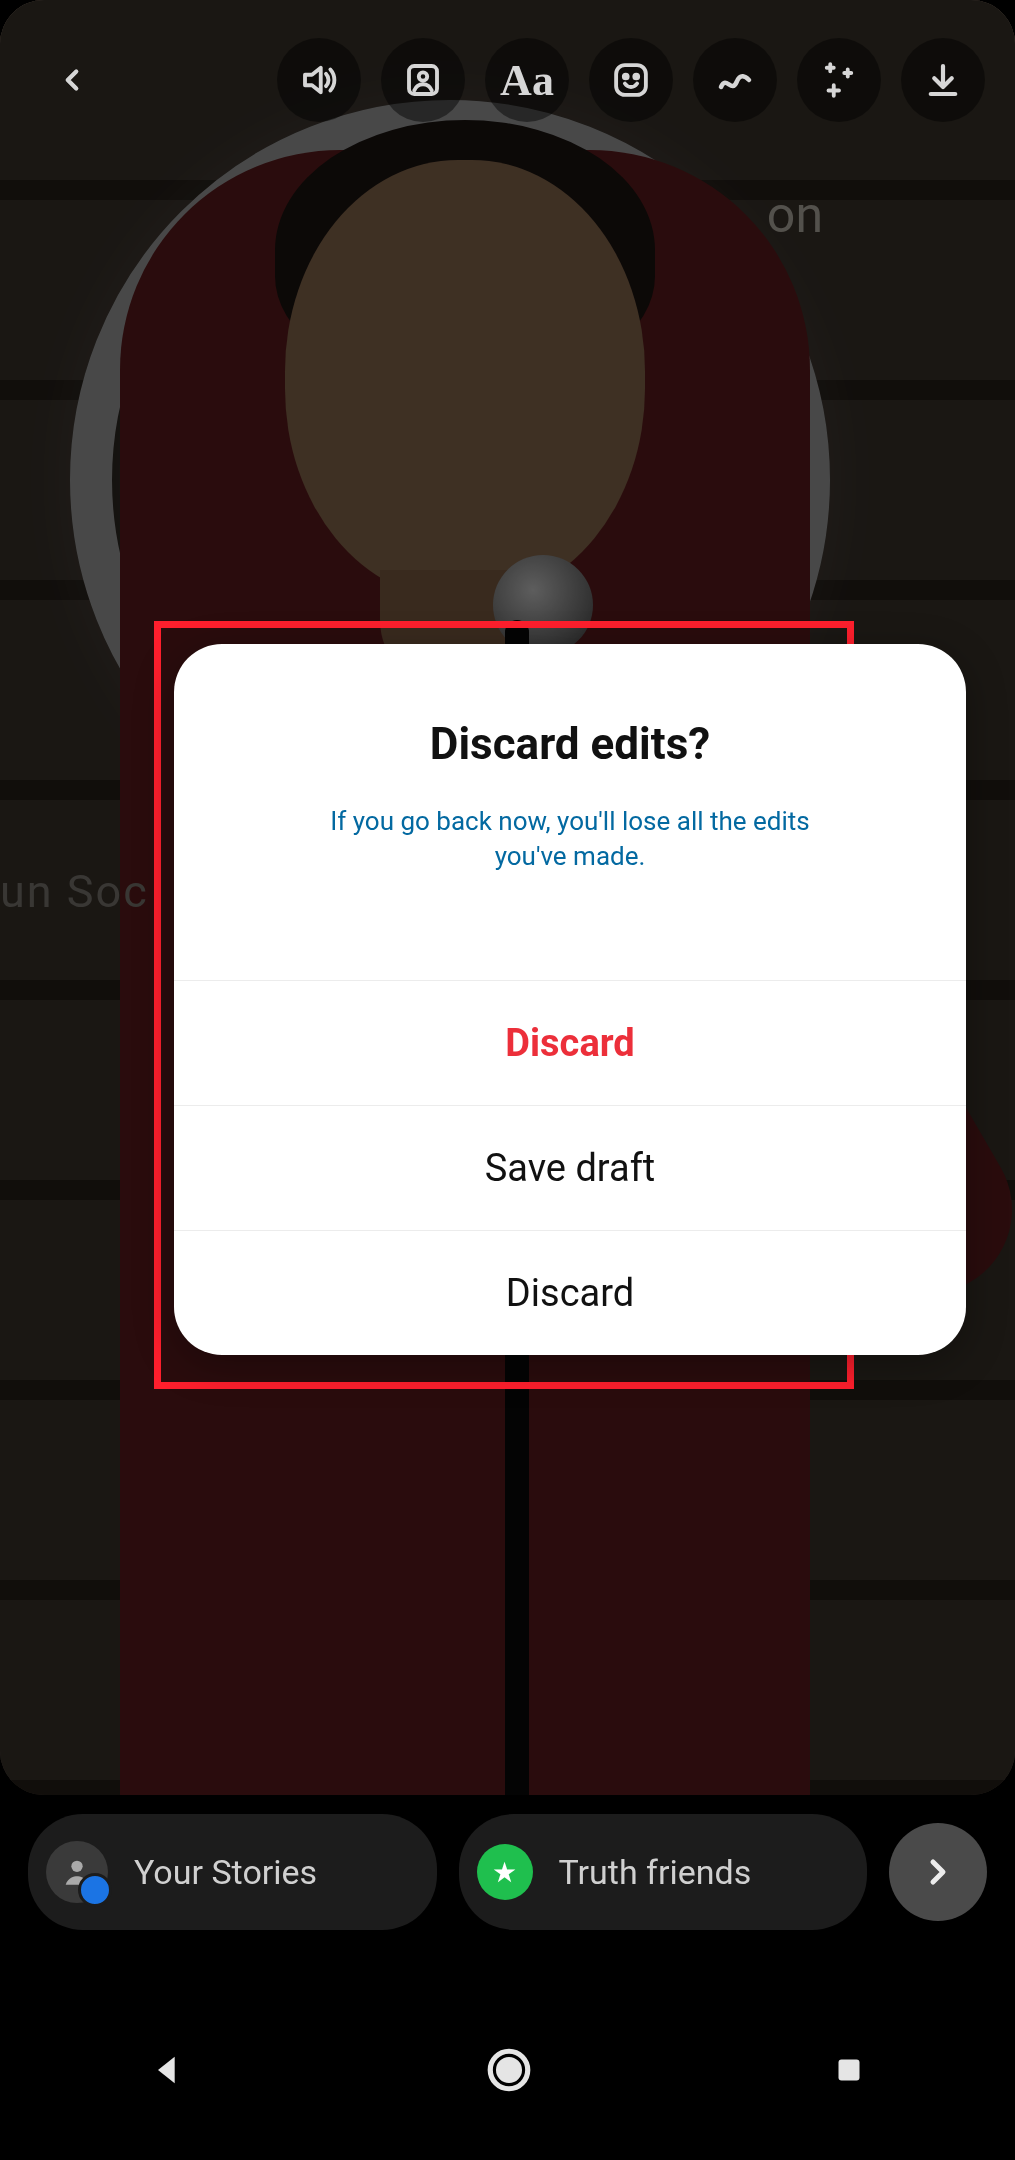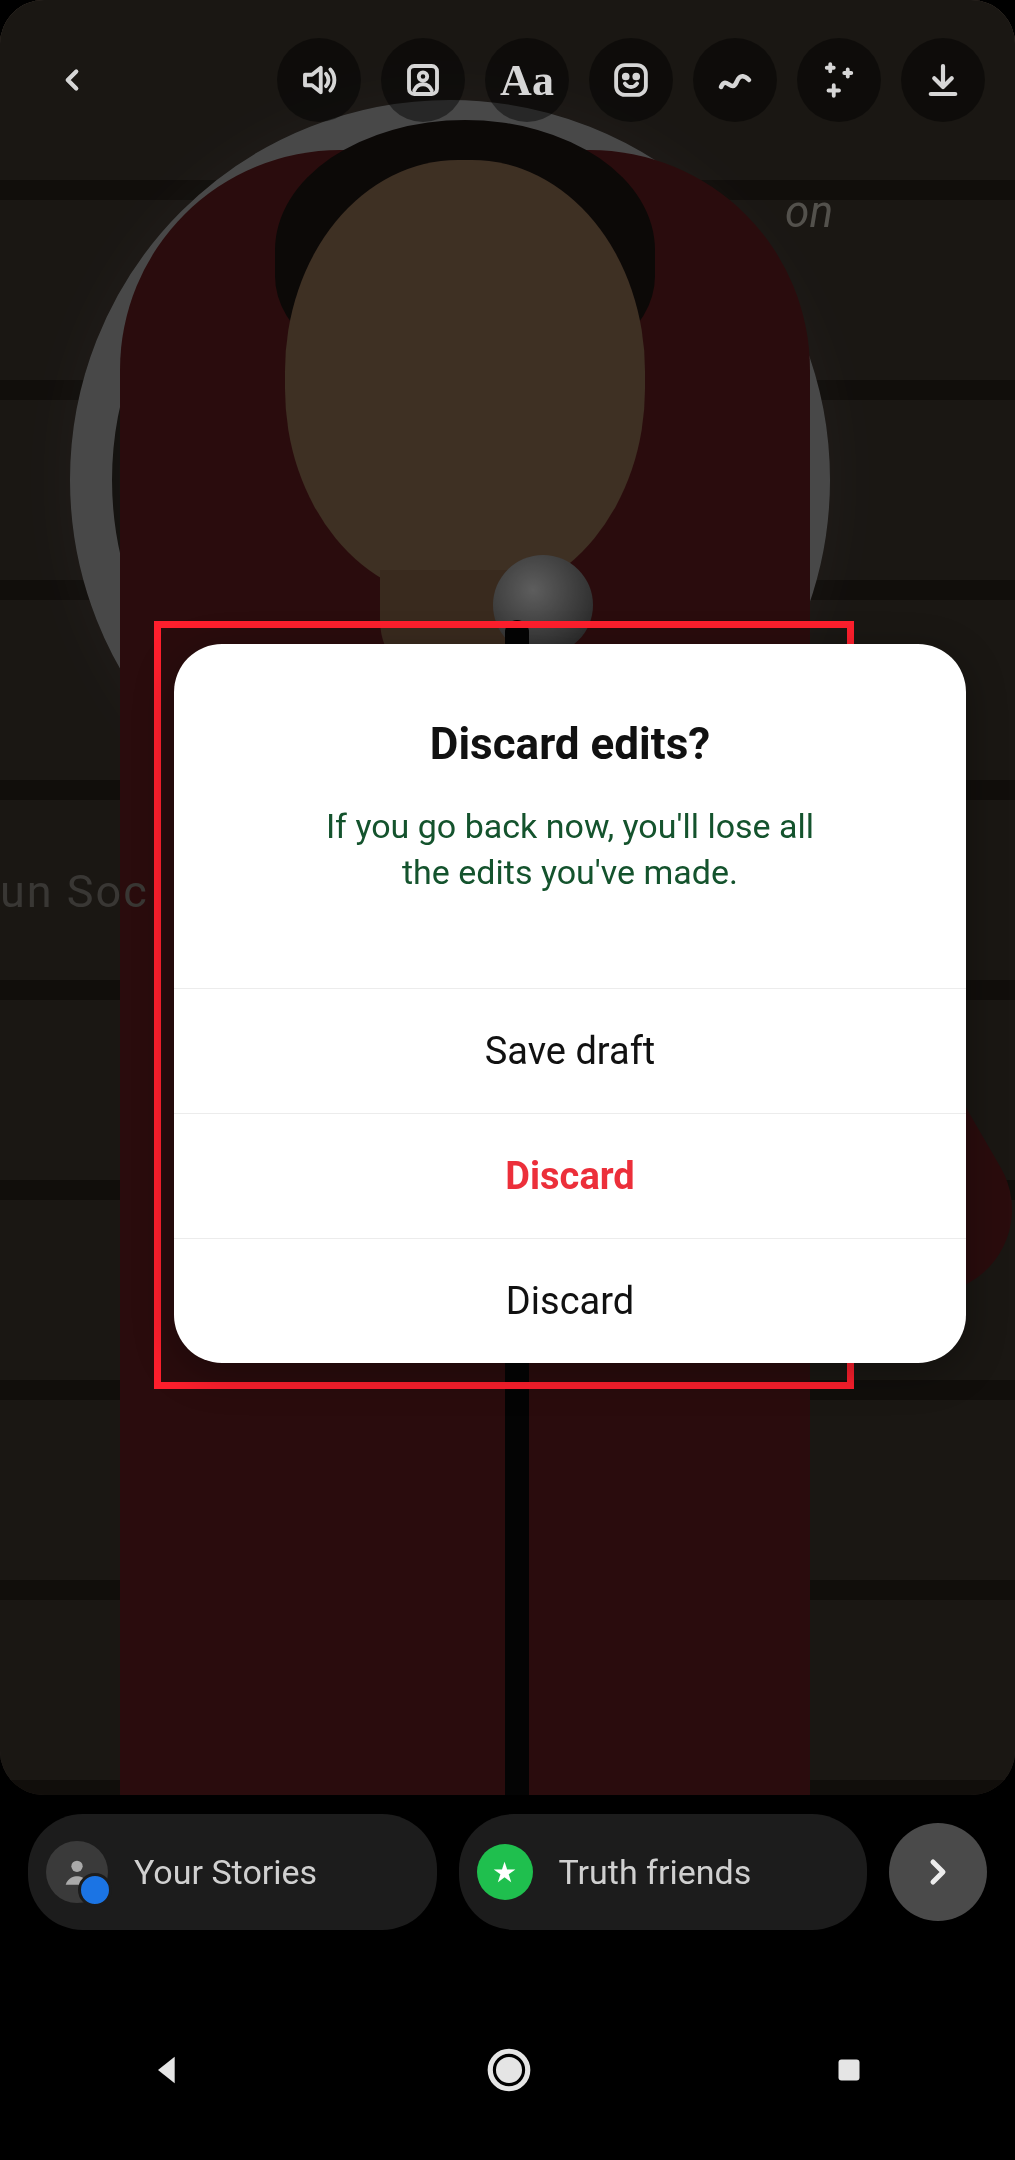--- a/index.html
+++ b/index.html
@@ -89,22 +89,22 @@
     position:absolute;z-index:2;
     left:493px;top:555px;
     width:100px;height:100px;border-radius:50%;
     background:radial-gradient(circle at 40% 35%, #cfcfcf, #7a7a7a 60%, #3f3f3f);
   }
   .watermark-left{
     position:absolute;z-index:2;left:0;top:865px;
     color:#7e7a73;font-size:45px;letter-spacing:2px;
   }
   .onlabel{
-    position:absolute;z-index:2;right:182px;top:186px;
-    color:#b9b3a8;font-size:44px;font-style:italic;
+    position:absolute;z-index:2;right:192px;top:186px;
+    color:#b9b3a8;font-size:50px;
   }
   .caption-chip{
     position:absolute;z-index:2;
     left:380px;top:1305px;
     padding:24px 50px;
     border-radius:16px;
     background:rgba(0,0,0,0.55);
     color:#d6d6d6;
     font-size:84px;font-weight:600;letter-spacing:2px;
   }
@@ -177,21 +177,21 @@
     box-shadow:0 10px 40px rgba(0,0,0,0.3);
   }
   .modal .body{
     padding:74px 48px 90px;
     text-align:center;
   }
   .modal .title{
     font-size:44px;font-weight:700;color:#111;margin:0 0 34px;
   }
   .modal .msg{
-    font-size:34px;color:#14532d;line-height:1.35;margin:2px auto;max-width:520px;
+    font-size:26px;color:#0369a1;line-height:1.35;margin:16px auto;max-width:520px;
   }
   .modal .btn{
     border-top:1px solid #ececec;
     height:124px;display:flex;align-items:center;justify-content:center;
     font-size:38px;color:#111;
   }
   .modal .btn.danger{color:var(--red);font-weight:700;}
 
   
   .navbar{
@@ -298,22 +298,22 @@
     </div>
   </div>
 
   <div class="highlight"></div>
 
   <div class="modal">
     <div class="body">
       <h2 class="title">Discard edits?</h2>
       <p class="msg">If you go back now, you'll lose all the edits you've made.</p>
     </div>
+    <div class="btn danger">Discard</div>
     <div class="btn">Save draft</div>
-    <div class="btn danger">Discard</div>
     <div class="btn">Discard</div>
   </div>
 
   <div class="navbar">
     <div>
       <svg width="40" height="40" viewBox="0 0 24 24" fill="#e5e5e5">
           <path d="M16 4v16L6 12z"></path>
         </svg>
     </div>
     <div>

